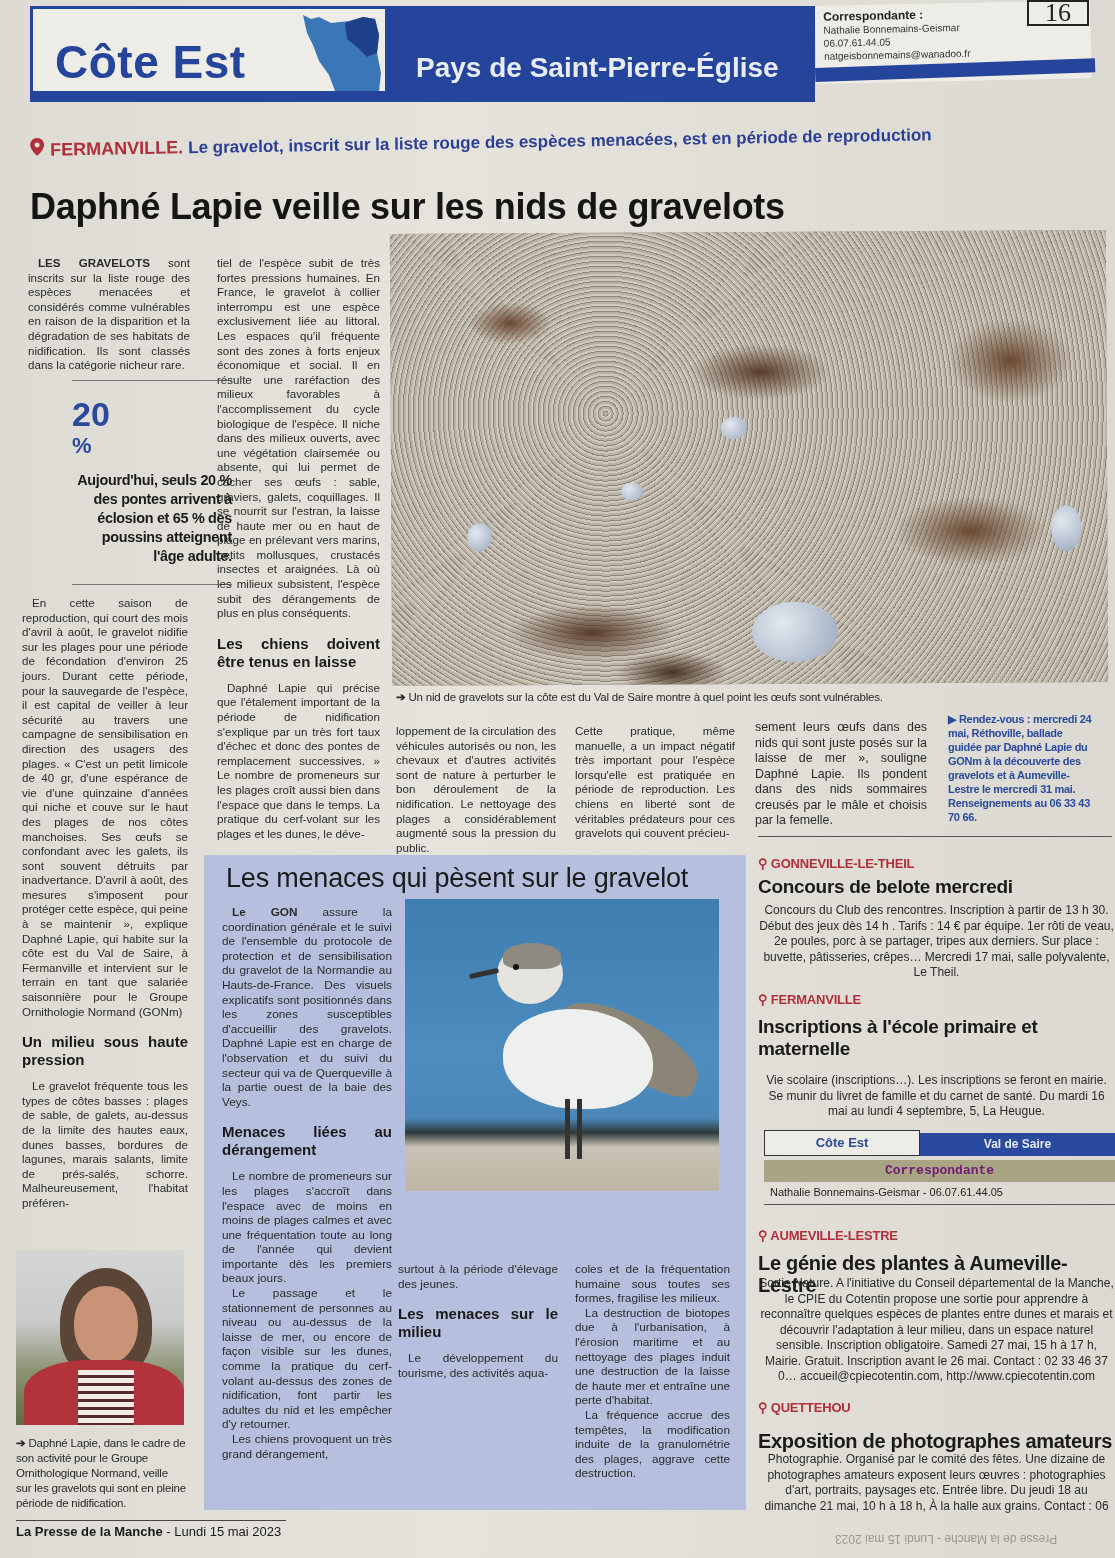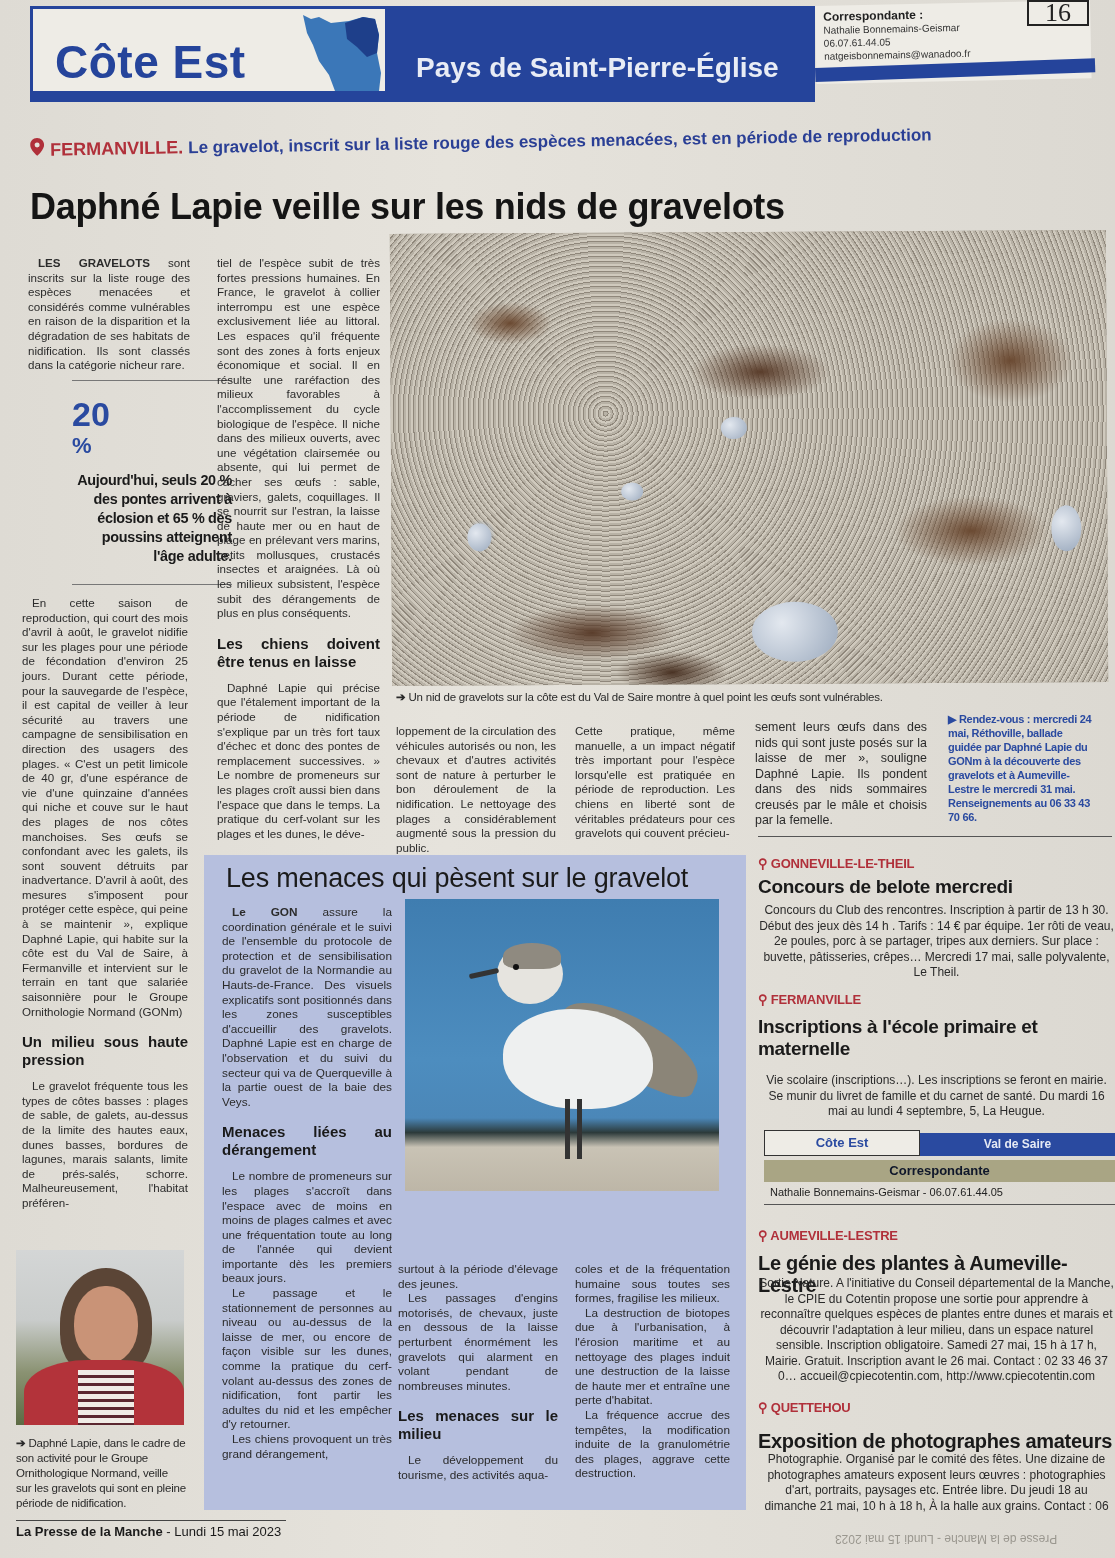--- a/index.html
+++ b/index.html
@@ -74,21 +74,21 @@
   .bird .leg { position: absolute; width: 5px; height: 60px; background: #333; top: 200px; }
 
   
   .evt-place { position: absolute; left: 758px; font-size: 13px; font-weight: bold; color: #b0303a; letter-spacing: -0.2px; }
   .evt-title { position: absolute; left: 758px; font-size: 19px; font-weight: bold; color: #1a1a1a; line-height: 22px; letter-spacing: -0.3px; }
   .evt-body { position: absolute; left: 758px; width: 357px; font-size: 12px; line-height: 15.5px; color: #2a2a2a; text-align: center; }
 
   .strip { position: absolute; left: 764px; top: 1130px; width: 351px; height: 26px; }
   .strip .a { position: absolute; left: 0; top: 0; width: 156px; height: 26px; border: 1px solid #333; background: #eeece6; color: #2a4aa0; font-weight: bold; font-size: 13px; text-align: center; line-height: 24px; }
   .strip .b { position: absolute; left: 156px; top: 3px; width: 195px; height: 23px; background: #2a4aa0; color: #e6eaf4; font-weight: bold; font-size: 12px; text-align: center; line-height: 23px; }
-  .corr2 { position: absolute; left: 764px; top: 1160px; width: 351px; height: 22px; background: #a9a584; color: #0f172a; font-weight: bold; font-size: 13px; text-align: center; line-height: 22px; }
+  .corr2 { position: absolute; left: 764px; top: 1160px; width: 351px; height: 22px; background: #a9a584; color: #701a75; font-weight: bold; font-size: 13px; text-align: center; line-height: 22px; font-family: Liberation Mono, monospace; }
   .corr2-line { position: absolute; left: 770px; top: 1186px; font-size: 11px; color: #222; }
 
   .portrait { position: absolute; left: 16px; top: 1250px; width: 168px; height: 175px; overflow: hidden;
     background: linear-gradient(180deg, #d4d6d6 0%, #c9cccb 40%, #8a9272 70%, #5d6b44 100%); }
   .portrait .hair { position: absolute; left: 44px; top: 18px; width: 92px; height: 110px; border-radius: 50% 50% 40% 40%; background: #5b4536; }
   .portrait .face { position: absolute; left: 58px; top: 36px; width: 64px; height: 78px; border-radius: 48%; background: #c99377; }
   .portrait .coat { position: absolute; left: 8px; top: 110px; width: 160px; height: 80px; border-radius: 40% 40% 0 0; background: #b3333a; }
   .portrait .shirt { position: absolute; left: 62px; top: 120px; width: 56px; height: 60px;
     background: repeating-linear-gradient(180deg, #f0ece6 0 5px, #5b2730 5px 8px); }
 
@@ -200,21 +200,20 @@
     <div class="head"></div>
     <div class="cap2"></div>
     <div class="eye"></div>
     <div class="beak"></div>
     <div class="leg" style="left:160px;"></div>
     <div class="leg" style="left:172px;"></div>
   </div>
 
   <div class="col" style="left:398px; top:1262px; width:160px; font-size:11.8px;">
     <p style="text-indent:0">surtout à la période d'élevage des jeunes.</p>
-    <p>Les passages d'engins motorisés, de chevaux, juste en dessous de la laisse perturbent énormément les gravelots qui alarment en volant pendant de nombreuses minutes.</p>
     <div class="sub">Les menaces sur le milieu</div>
     <p>Le développement du tourisme, des activités aqua-</p>
   </div>
   <div class="col" style="left:575px; top:1262px; width:155px; font-size:11.8px;">
     <p style="text-indent:0">coles et de la fréquentation humaine sous toutes ses formes, fragilise les milieux.</p>
     <p>La destruction de biotopes due à l'urbanisation, à l'érosion maritime et au nettoyage des plages induit une destruction de la laisse de haute mer et entraîne une perte d'habitat.</p>
     <p>La fréquence accrue des tempêtes, la modification induite de la granulométrie des plages, aggrave cette destruction.</p>
   </div>
 
   <div class="evt-place" style="top:856px;">

